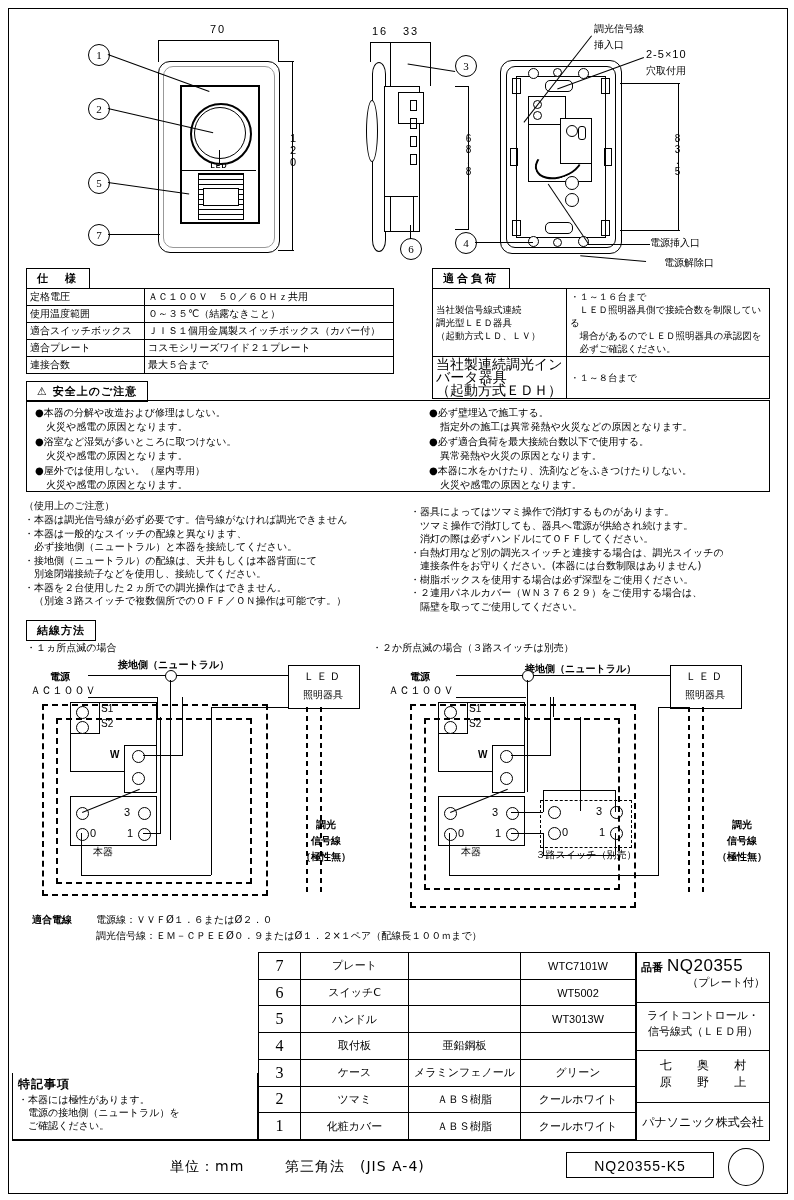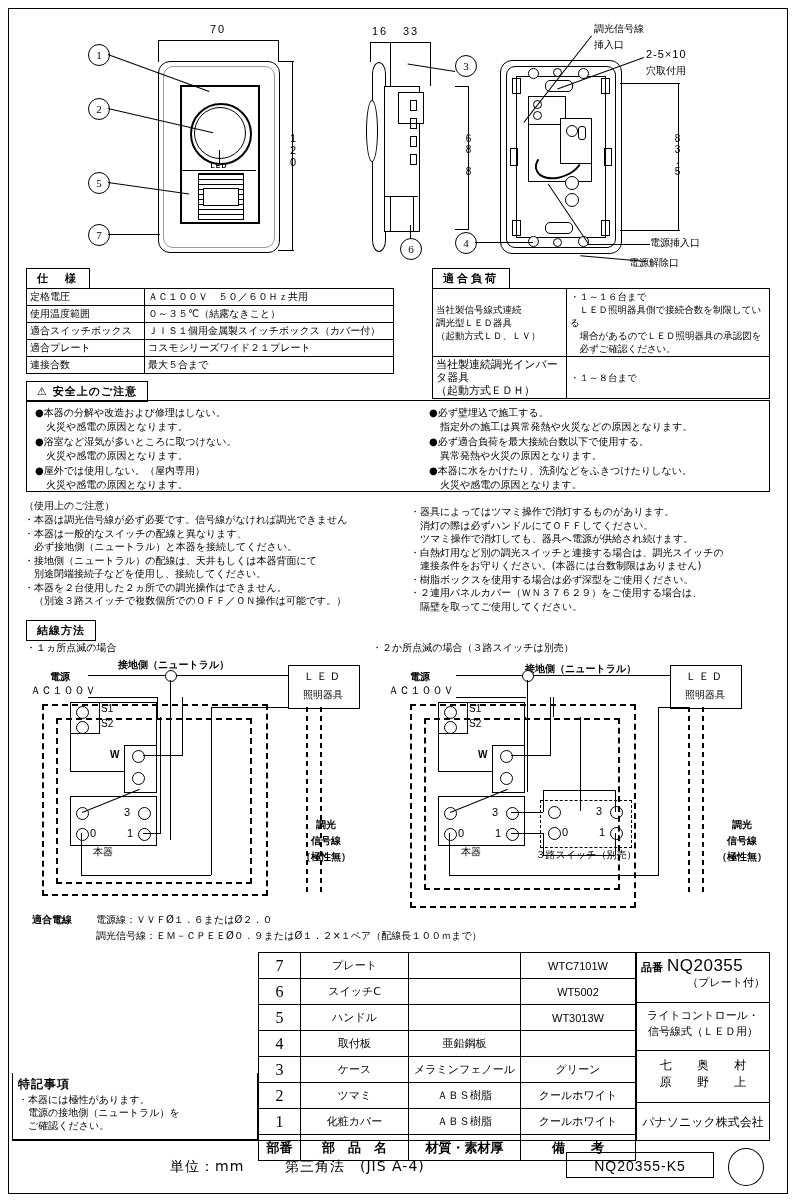--- a/index.html
+++ b/index.html
@@ -205,21 +205,21 @@
   <div class="ln" style="left:592px;top:36px;width:110px;height:1px;transform:rotate(128deg);transform-origin:0 0;"></div>
 
   <div class="abs lbl nw" style="left:646px;top:48px;font-size:11px;letter-spacing:1px;">2-5×10</div>
   <div class="abs lbl jp nw" style="left:646px;top:64px;font-size:10px;">穴取付用</div>
   <div class="ln" style="left:644px;top:58px;width:92px;height:1px;transform:rotate(160deg);transform-origin:0 0;"></div>
 
   <div class="abs lbl jp nw" style="left:650px;top:236px;font-size:10px;">電源挿入口</div>
   <div class="ln hln" style="left:588px;top:244px;width:62px;height:1px;"></div>
   <div class="ln" style="left:588px;top:244px;width:72px;height:1px;transform:rotate(-124deg);transform-origin:0 0;"></div>
 
-  <div class="abs lbl jp nw" style="left:629px;top:256px;font-size:10px;">電源解除口</div>
+  <div class="abs lbl jp nw" style="left:664px;top:256px;font-size:10px;">電源解除口</div>
   <div class="ln" style="left:646px;top:262px;width:66px;height:1px;transform:rotate(185deg);transform-origin:0 0;"></div>
 
   <div class="balloon" style="left:455px;top:232px;">4</div>
   <div class="ln hln" style="left:475px;top:242px;width:58px;height:1px;"></div>
 
   <div class="abs" style="left:26px;top:268px;">
     <span class="caption-box jp">仕　様</span>
   </div>
   <div class="abs bx" style="left:26px;top:288px;width:368px;height:84px;">
     <table class="t">
@@ -269,21 +269,21 @@
               <div>（起動方式ＬＤ、ＬＶ）</div>
             </td>
             <td class="jp" style="font-size: 9.5px; line-height: 13px;">
               <div>・１～１６台まで</div>
               <div>　ＬＥＤ照明器具側で接続合数を制限している</div>
               <div>　場合があるのでＬＥＤ照明器具の承認図を</div>
               <div>　必ずご確認ください。</div>
             </td>
           </tr>
           <tr>
-            <td class="jp" style="font-size: 11px; line-height: 13px;">
+            <td class="jp" style="font-size: 14px; line-height: 13px;">
               <div>当社製連続調光インバータ器具</div>
               <div>（起動方式ＥＤＨ）</div>
             </td>
             <td class="jp" style="font-size: 9.5px; line-height: 13px;">
               <div>・１～８台まで</div>
             </td>
           </tr>
         </tbody>
     </table>
   </div>
@@ -341,22 +341,22 @@
         <div>　別途閉端接続子などを使用し、接続してください。</div>
       </div>
       <div>
         <div>・本器を２台使用した２ヵ所での調光操作はできません。</div>
         <div>　（別途３路スイッチで複数個所でのＯＦＦ／ＯＮ操作は可能です。）</div>
       </div>
     </div>
   <div class="abs notes jp" id="usage-right" style="left:410px;top:505px;width:372px;">
       <div>
         <div>・器具によってはツマミ操作で消灯するものがあります。</div>
+        <div>　ツマミ操作で消灯しても、器具へ電源が供給され続けます。</div>
         <div>　消灯の際は必ずハンドルにてＯＦＦしてください。</div>
-        <div>　ツマミ操作で消灯しても、器具へ電源が供給され続けます。</div>
       </div>
       <div>
         <div>・白熱灯用など別の調光スイッチと連接する場合は、調光スイッチの</div>
         <div>　連接条件をお守りください。(本器には台数制限はありません)</div>
       </div>
       <div>
         <div>・樹脂ボックスを使用する場合は必ず深型をご使用ください。</div>
       </div>
       <div>
         <div>・２連用パネルカバー（ＷＮ３７６２９）をご使用する場合は、</div>
@@ -553,26 +553,20 @@
             <td class="num">2</td>
             <td class="jp">ツマミ</td>
             <td class="jp">ＡＢＳ樹脂</td>
             <td>クールホワイト</td>
           </tr>
           <tr>
             <td class="num">1</td>
             <td class="jp">化粧カバー</td>
             <td class="jp">ＡＢＳ樹脂</td>
             <td>クールホワイト</td>
-          </tr>
-          <tr>
-            <td class="jp b" style="font-size: 13px;">部番</td>
-            <td class="jp b" style="font-size: 13px;">部　品　名</td>
-            <td class="jp b" style="font-size: 13px;">材質・素材厚</td>
-            <td class="jp b" style="font-size: 13px;">備　　考</td>
           </tr>
         </tbody>
     </table>
   </div>
 
 
   <div class="abs bx framed" style="left:12px;top:1073px;width:246px;height:67px;border-top:none;padding:3px 5px;">
     <div class="jp b" style="font-size:12px;letter-spacing:1px;">特記事項</div>
     <div class="jp notes" id="remarks-lines" style="font-size:10px;line-height:13px;">
         <div>・本器には極性があります。</div>

